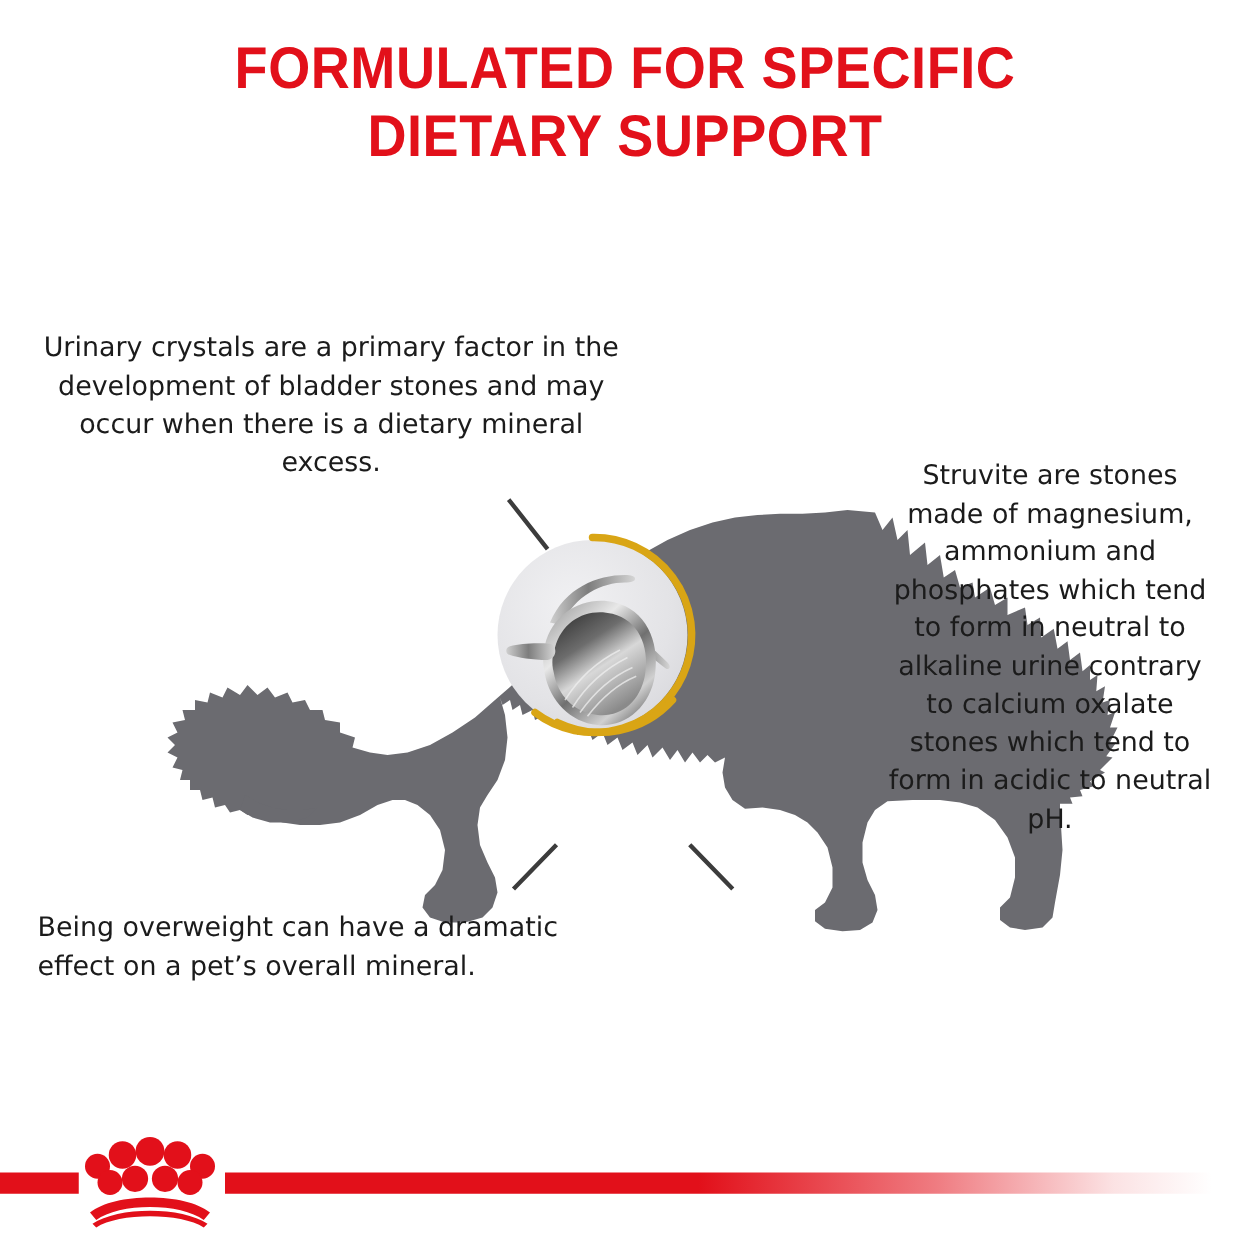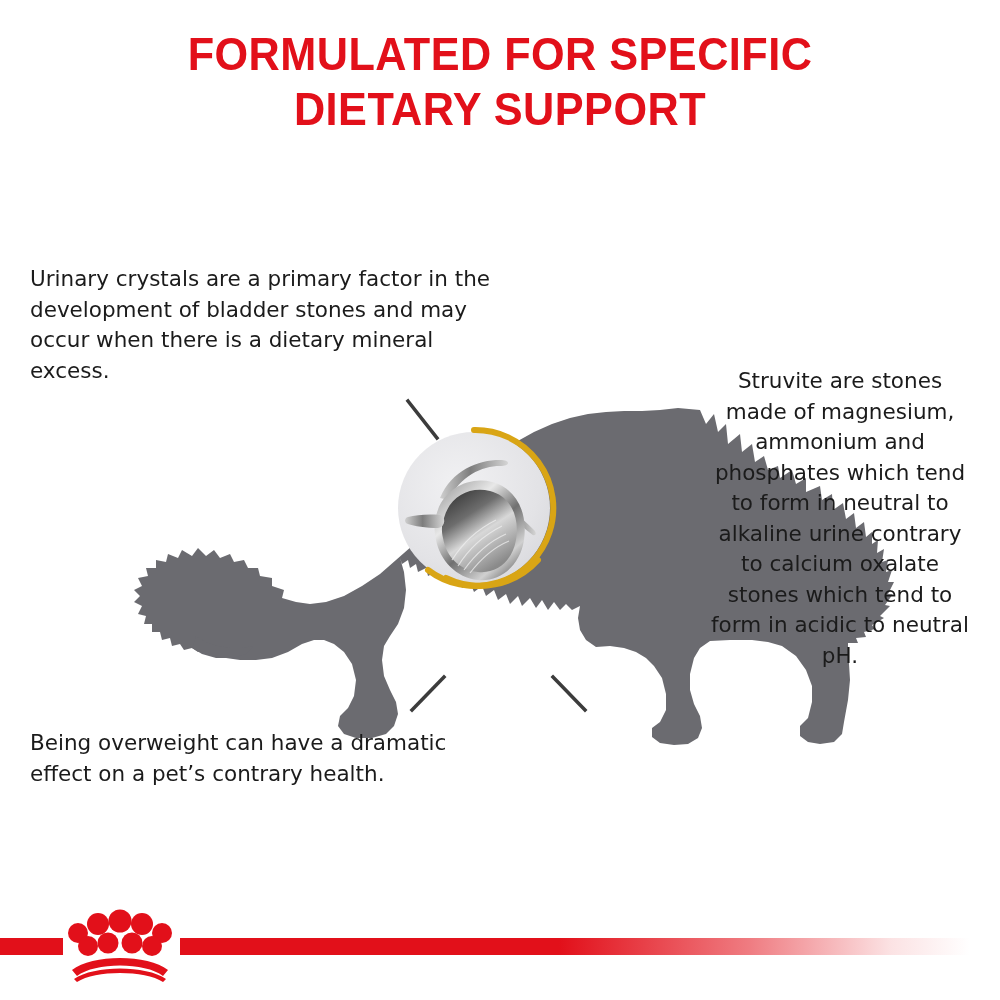--- a/index.html
+++ b/index.html
@@ -41,21 +41,21 @@
     color: #1b1b1b;
     font-family: "DejaVu Sans", "Liberation Sans", sans-serif;
     font-size: 21.5px;
     line-height: 30.5px;
     white-space: pre-line;
   }
   .callout-tl {
     left: 30px;
     top: 264px;
     width: 470px;
-    text-align: left;
+    text-align: center;
   }
   .callout-right {
     right: 30px;
     top: 366px;
     width: 260px;
     text-align: center;
   }
   .callout-bl {
     left: 30px;
     top: 728px;
@@ -274,21 +274,21 @@
     <g>
       <path d="M 553 677 L 585 710" stroke="#3C3C3C" stroke-width="3.5" fill="none" stroke-linecap="square"></path>
       <path d="M 585 710 L 970 710" stroke="url(#lineFadeRight)" stroke-width="3.5" fill="none"></path>
     </g>
   </svg>
 
   <div class="callout callout-tl">Urinary crystals are a primary factor in the development of bladder stones and may occur when there is a dietary mineral excess.</div>
 
   <div class="callout callout-right">Struvite are stones made of magnesium, ammonium and phosphates which tend to form in neutral to alkaline urine contrary to calcium oxalate stones which tend to form in acidic to neutral pH.</div>
 
-  <div class="callout callout-bl">Being overweight can have a dramatic effect on a pet’s contrary health.</div>
+  <div class="callout callout-bl">Being overweight can have a dramatic effect on a pet’s overall mineral.</div>
 
   <svg class="brandbar" viewBox="0 0 1000 100">
     <defs>
       <linearGradient id="barFade" x1="0%" y1="0%" x2="100%" y2="0%">
         <stop offset="0%" stop-color="#E2101A" stop-opacity="1"></stop>
         <stop offset="48%" stop-color="#E2101A" stop-opacity="1"></stop>
         <stop offset="72%" stop-color="#E2101A" stop-opacity="0.55"></stop>
         <stop offset="90%" stop-color="#E2101A" stop-opacity="0.12"></stop>
         <stop offset="100%" stop-color="#E2101A" stop-opacity="0"></stop>
       </linearGradient>

